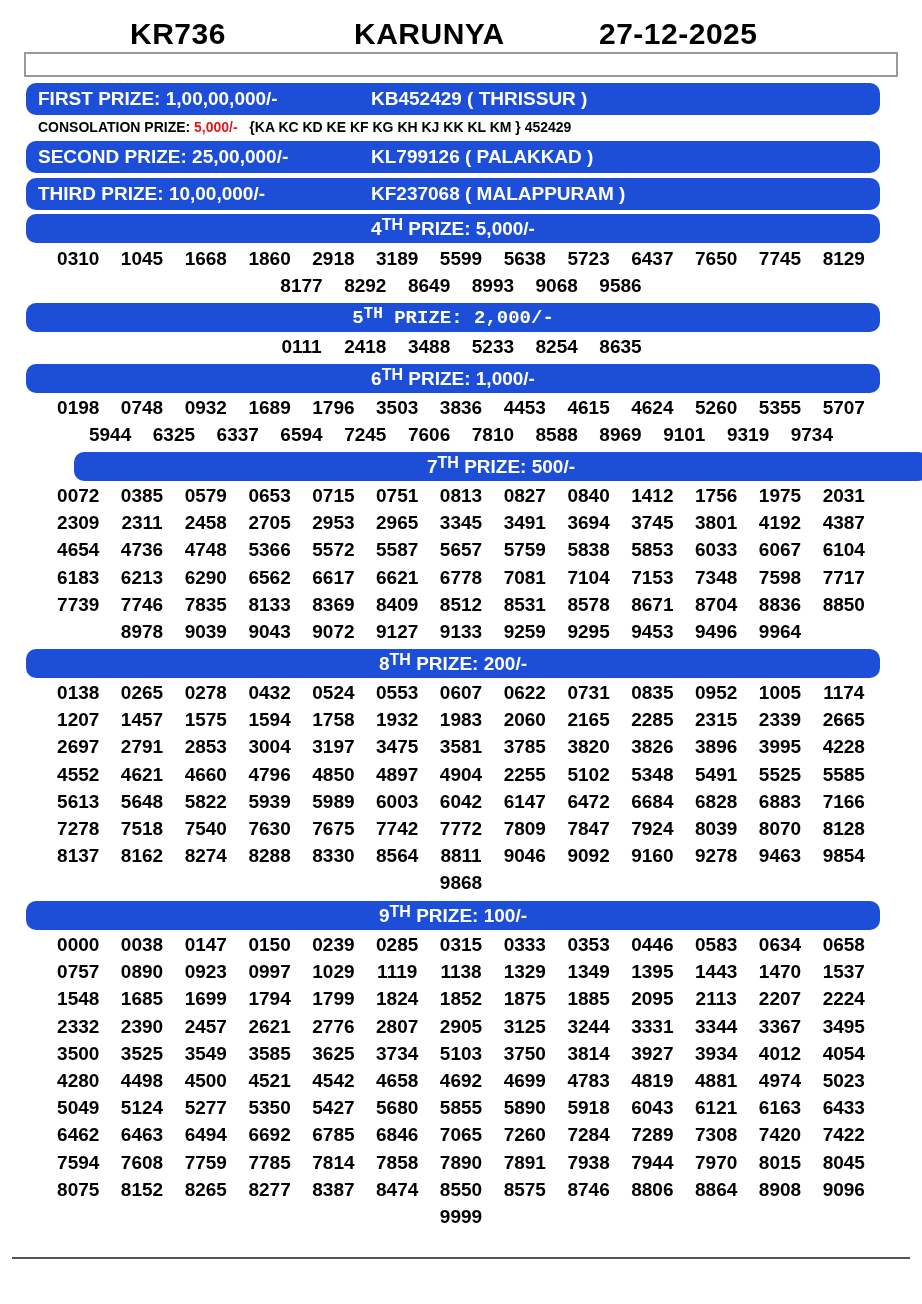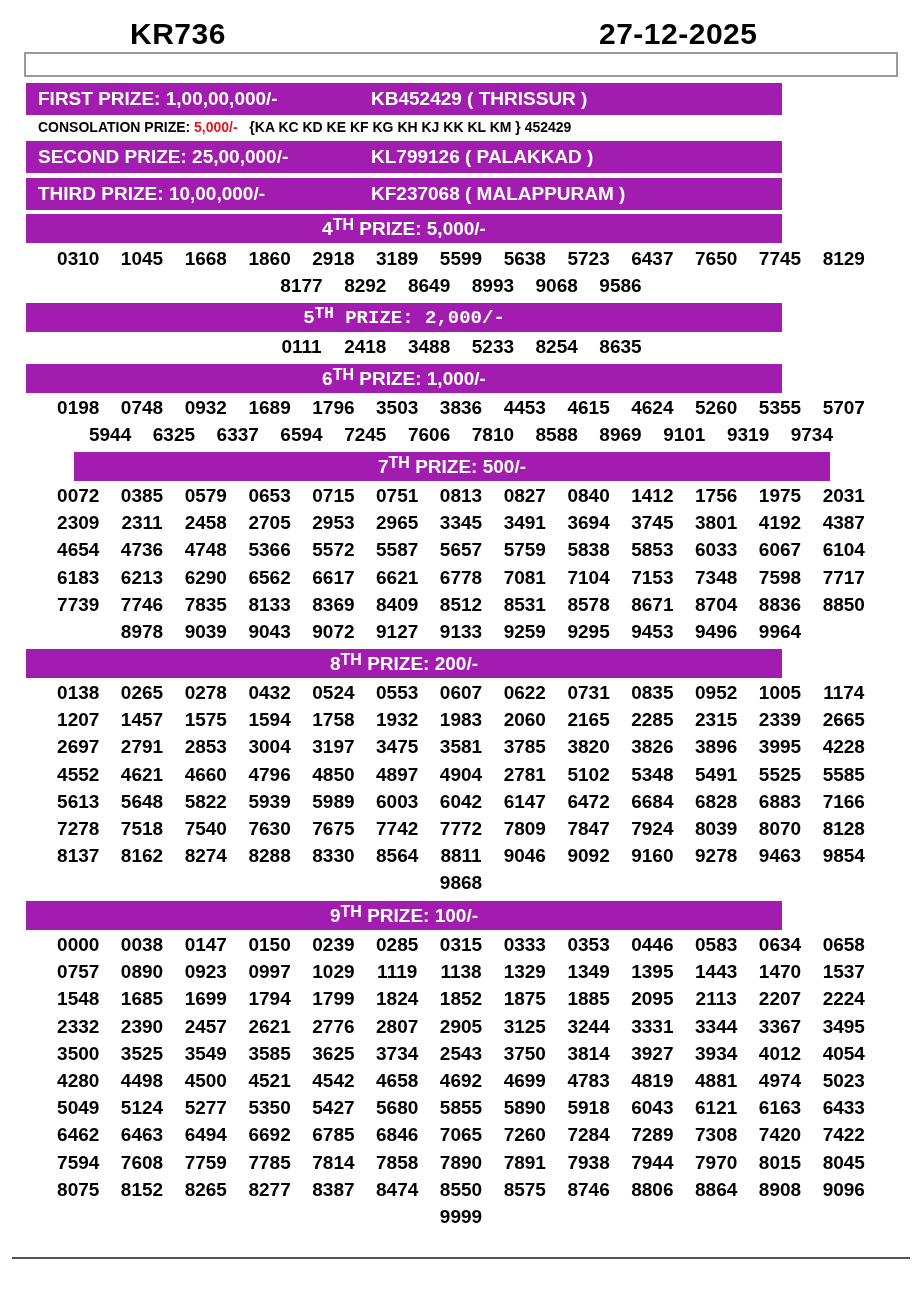--- a/index.html
+++ b/index.html
@@ -3,37 +3,38 @@
 <meta charset="utf-8">
 <style>
   html, body { margin: 0; padding: 0; background: #ffffff; }
   body { width: 922px; height: 1304px; position: relative; font-family: "Liberation Sans", sans-serif; color: #000; overflow: hidden; }
   .header { position: absolute; top: 14px; left: 0; width: 922px; height: 40px; }
   .header span { position: absolute; top: 0; font-size: 30px; font-weight: bold; letter-spacing: 0.5px; line-height: 40px; }
   .h-code { left: 130px; }
   .h-name { left: 354px; }
   .h-date { left: 599px; }
   .blank-box { position: absolute; top: 52px; left: 24px; width: 874px; height: 25px; border: 2px solid #9a9a9a; box-sizing: border-box; background: #fff; }
-  .bar { position: absolute; left: 26px; width: 756px; background: #a21caf; color: #fff; font-weight: bold; font-size: 19px; box-sizing: border-box; display: flex; align-items: center; }
+  .bar { position: absolute; left: 26px; width: 854px; background: #1d4ed8; color: #fff; font-weight: bold; font-size: 19px; box-sizing: border-box; display: flex; align-items: center; border-radius: 10px; }
   .bar .lbl { position: absolute; left: 12px; }
   .bar .win { position: absolute; left: 345px; }
   .bar.center { justify-content: center; }
   .bar sup { font-size: 16px; vertical-align: top; position: relative; top: -2px; text-align: center; }
   .consol { position: absolute; top: 119px; left: 38px; font-size: 14px; font-weight: bold; white-space: pre; }
   .consol .red { color: #e8141b; }
   .nums { position: absolute; left: 46px; width: 830px; font-weight: bold; font-size: 19px; }
   .row { display: flex; justify-content: center; height: 27.2px; line-height: 27.2px; }
   .row span { display: inline-block; width: 63.8px; text-align: center; }
   .bottom-line { position: absolute; top: 1257px; left: 12px; width: 898px; height: 2px; background: #555; }
 </style>
 </head>
 <body>
 
 <div class="header">
   <span class="h-code">KR736</span>
+  <span class="h-name">KARUNYA</span>
   <span class="h-date">27-12-2025</span>
 </div>
 
 <div class="blank-box"></div>
 
 <div class="bar" style="top:83px;height:32px;">
   <span class="lbl">FIRST PRIZE: 1,00,00,000/-</span>
   <span class="win">KB452429 ( THRISSUR )</span>
 </div>
 
@@ -268,21 +269,21 @@
         <span>4228</span>
       </div>
       <div class="row">
         <span>4552</span>
         <span>4621</span>
         <span>4660</span>
         <span>4796</span>
         <span>4850</span>
         <span>4897</span>
         <span>4904</span>
-        <span>2781</span>
+        <span>2255</span>
         <span>5102</span>
         <span>5348</span>
         <span>5491</span>
         <span>5525</span>
         <span>5585</span>
       </div>
       <div class="row">
         <span>5613</span>
         <span>5648</span>
         <span>5822</span>
@@ -395,21 +396,21 @@
         <span>3367</span>
         <span>3495</span>
       </div>
       <div class="row">
         <span>3500</span>
         <span>3525</span>
         <span>3549</span>
         <span>3585</span>
         <span>3625</span>
         <span>3734</span>
-        <span>2543</span>
+        <span>5103</span>
         <span>3750</span>
         <span>3814</span>
         <span>3927</span>
         <span>3934</span>
         <span>4012</span>
         <span>4054</span>
       </div>
       <div class="row">
         <span>4280</span>
         <span>4498</span>

